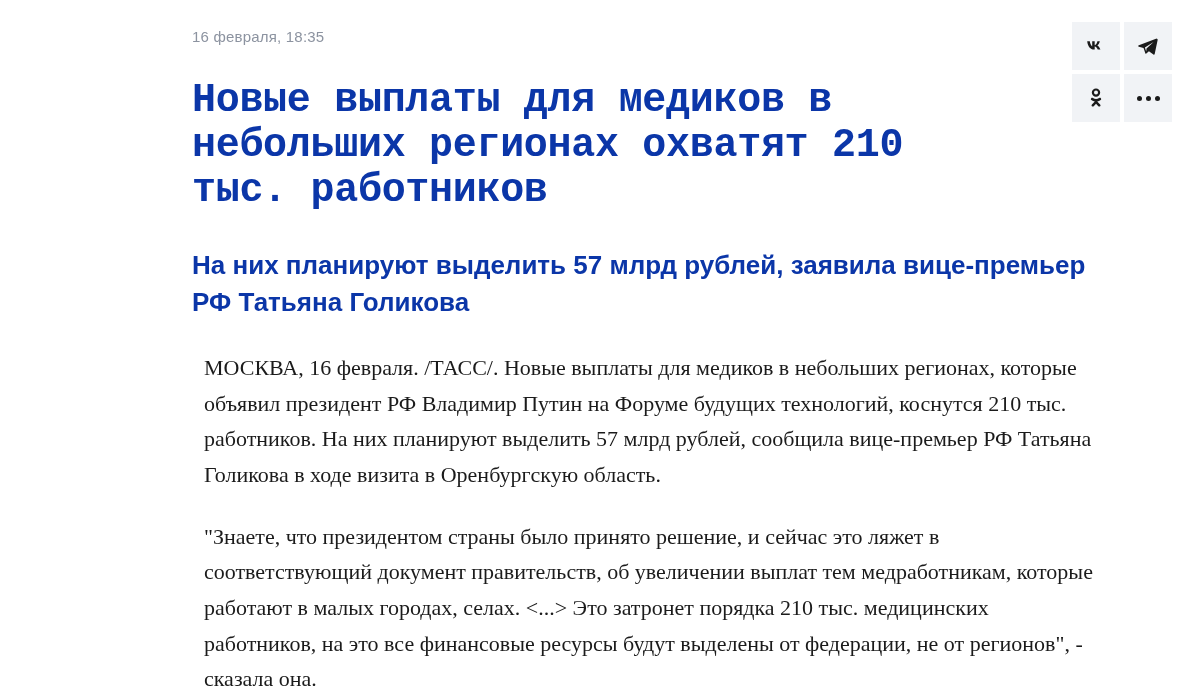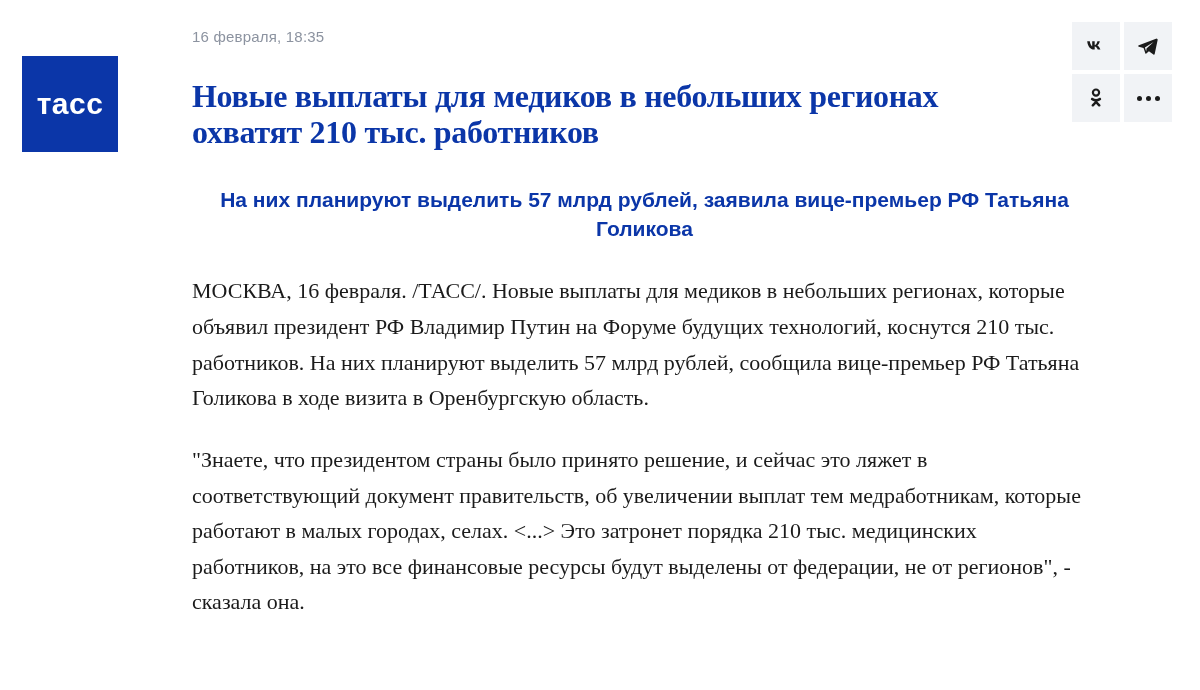--- a/index.html
+++ b/index.html
@@ -85,59 +85,55 @@
     width: 905px;
   }
   .timestamp {
     font-family: "Liberation Sans", sans-serif;
     font-size: 15px;
     color: #8c93a0;
     letter-spacing: 0.2px;
     margin: 0 0 34px 0;
   }
   .headline {
-    font-family: Liberation Serif, serif;
+    font-family: Liberation Mono, monospace;
     font-weight: 700;
-    font-size: 32px;
+    font-size: 40px;
     line-height: 1.12;
     color: #0b36a8;
     letter-spacing: -0.3px;
     margin: 0;
     max-width: 800px;
   }
   .subhead {
     font-family: "Liberation Sans", sans-serif;
     font-weight: 700;
-    font-size: 21px;
+    font-size: 26px;
     line-height: 1.4;
     color: #0b36a8;
     margin: 34px 0 0 0;
     max-width: 910px;
-    text-align: center;
   }
   .body-text {
     font-family: "Liberation Serif", serif;
     font-size: 22px;
     line-height: 1.62;
     color: #1b1b1b;
-    margin: 30px 0 0 0;
+    margin: 30px 0 0 12px;
     max-width: 890px;
   }
   .body-text.second {
     margin-top: 26px;
   }
 </style>
 </head>
 <body>
 
 <div class="page">
 
-  <a class="logo-block">
-    <span class="logo-text">тасс</span>
-  </a>
 
   <div class="share-grid">
     <div class="share-btn">
       <span>
         <svg width="24" height="24" viewBox="0 0 24 24" aria-hidden="true">
           <path fill="#1b1b1b" d="M3.2 7.3h2.6c.2 2.2 1.2 4.2 2.4 5.1V7.3h2.5v3.9c1.1-.2 2.3-1.7 2.7-3.9h2.4c-.3 1.9-1.3 3.5-2.5 4.2 1.2.6 2.4 2 3.1 4.1h-2.7c-.5-1.6-1.6-2.8-3-3v3H10c-3.6 0-6.2-2.9-6.8-8.3z"></path>
         </svg>
       </span>
     </div>
     <div class="share-btn">

